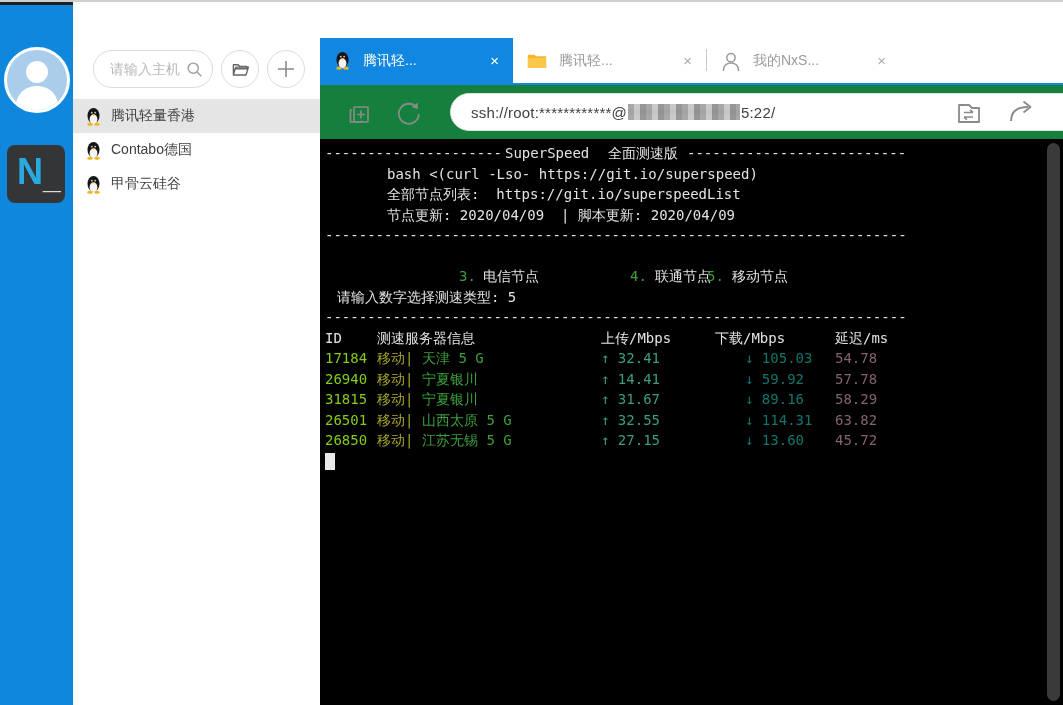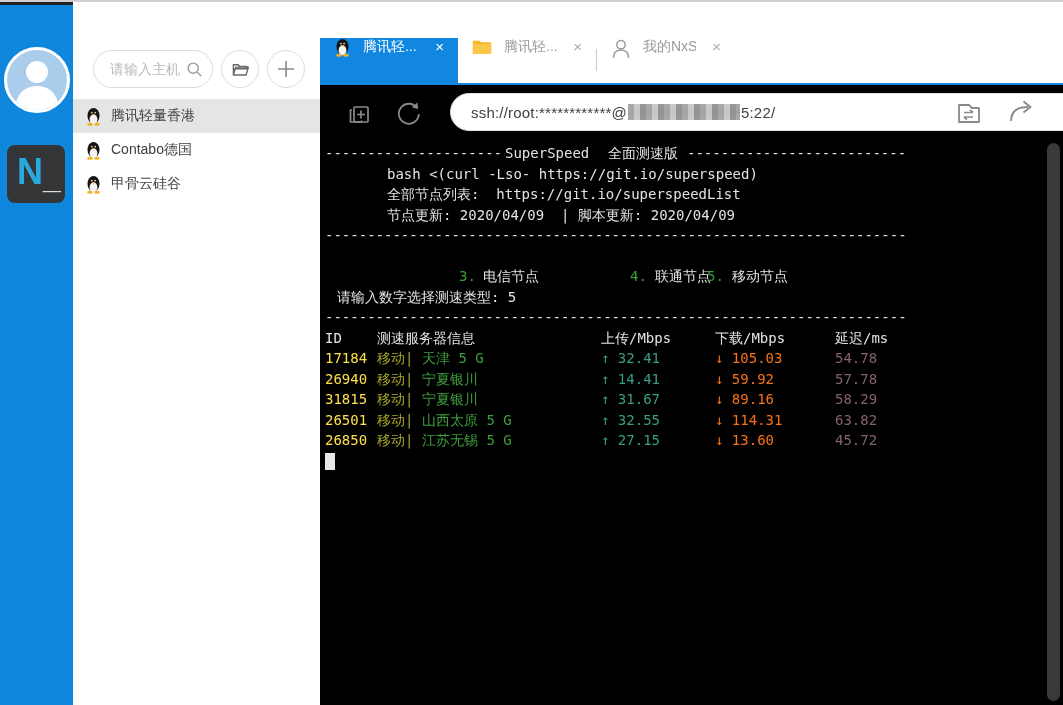--- a/index.html
+++ b/index.html
@@ -26,42 +26,42 @@
   .search-pill input{border:0;outline:0;width:82px;margin-left:14px;font-size:14px;color:#333;background:transparent;font-family:"Liberation Sans",sans-serif;}
   .search-pill input::placeholder{color:#b9b9b9;}
   .round-btn{position:absolute;top:0;width:38px;height:38px;border:1px solid #dcdcdc;border-radius:50%;background:#fff;box-sizing:border-box;display:flex;align-items:center;justify-content:center;cursor:pointer;}
   .host-list{position:absolute;left:0;top:61px;width:247px;}
   .host-item{height:34px;display:flex;align-items:center;padding-left:12px;gap:9px;font-size:14px;color:#3f3f3f;cursor:pointer;}
   .host-item.selected{background:#e5e5e5;}
 
   
   .tabbar{position:absolute;left:320px;top:36px;right:0;height:45px;background:#fff;display:flex;}
   .tabline{position:absolute;left:320px;top:81px;right:0;height:2px;background:#1287e2;}
-  .tab{width:138px;height:45px;display:flex;align-items:flex-start;padding:0 10px 0 14px;box-sizing:border-box;gap:12px;cursor:pointer;}
+  .tab{width:193px;height:45px;display:flex;align-items:center;padding:0 10px 0 14px;box-sizing:border-box;gap:12px;cursor:pointer;}
   .tab .lbl{font-size:14px;color:#9b9b9b;flex:1;white-space:nowrap;overflow:hidden;}
   .tab .cls{font-size:15px;color:#aaa;cursor:pointer;padding:0 4px;}
   .tab.active{background:#1287e2;}
   .tab.active .lbl{color:#fff;}
   .tab.active .cls{color:#fff;}
   .tabsep{width:1px;height:22px;background:#c9c9c9;margin-top:11px;}
 
   
-  .toolbar{position:absolute;left:320px;top:83px;right:0;height:54px;background:#000000;}
+  .toolbar{position:absolute;left:320px;top:83px;right:0;height:54px;background:#15803d;}
   .tb-btn{position:absolute;top:12px;width:34px;height:32px;display:flex;align-items:center;justify-content:center;cursor:pointer;}
   .addr{position:absolute;left:130px;top:8px;width:805px;height:38px;background:#fff;border:1px solid #e0e0e0;border-radius:19px;box-sizing:border-box;display:flex;align-items:center;padding-left:20px;font-size:15px;color:#404040;letter-spacing:.2px;}
   .mosaic{display:inline-block;width:112px;height:16px;margin:0 1px;background:
      repeating-linear-gradient(90deg,rgba(160,160,160,.85) 0 6px,rgba(200,200,200,.85) 6px 12px,rgba(140,140,140,.85) 12px 18px),
      repeating-linear-gradient(0deg,#d8d8d8 0 5px,#b8b8b8 5px 11px,#cfcfcf 11px 16px);}
 
   
   .terminal{position:absolute;left:320px;top:137px;right:0;bottom:0;background:#000;font-family:"DejaVu Sans Mono","Liberation Mono",monospace;font-size:14px;}
   .tline{position:absolute;left:5px;right:22px;height:21px;line-height:21px;white-space:pre;}
   .tline span{position:absolute;top:0;}
-  .c-w{color:#e3e3e3;} .c-g{color:#3c9e3c;} .c-r{color:#fde047;} .c-y{color:#a6a62a;}
-  .c-t{color:#389e86;} .c-b{color:#f97316;} .c-m{color:#85626f;}
+  .c-w{color:#e3e3e3;} .c-g{color:#3c9e3c;} .c-r{color:#84cc16;} .c-y{color:#a6a62a;}
+  .c-t{color:#389e86;} .c-b{color:#0f766e;margin-left:30px;} .c-m{color:#85626f;}
   .cursor{position:absolute;left:5px;width:10px;height:17px;background:#e8e8e8;}
   .scroll-thumb{position:absolute;right:3px;top:4px;width:13px;height:558px;background:#3a3a3a;border-radius:7px;}
 
   svg{flex:none;}
 </style>
 </head>
 <body>
 
 <div class="app">
 

